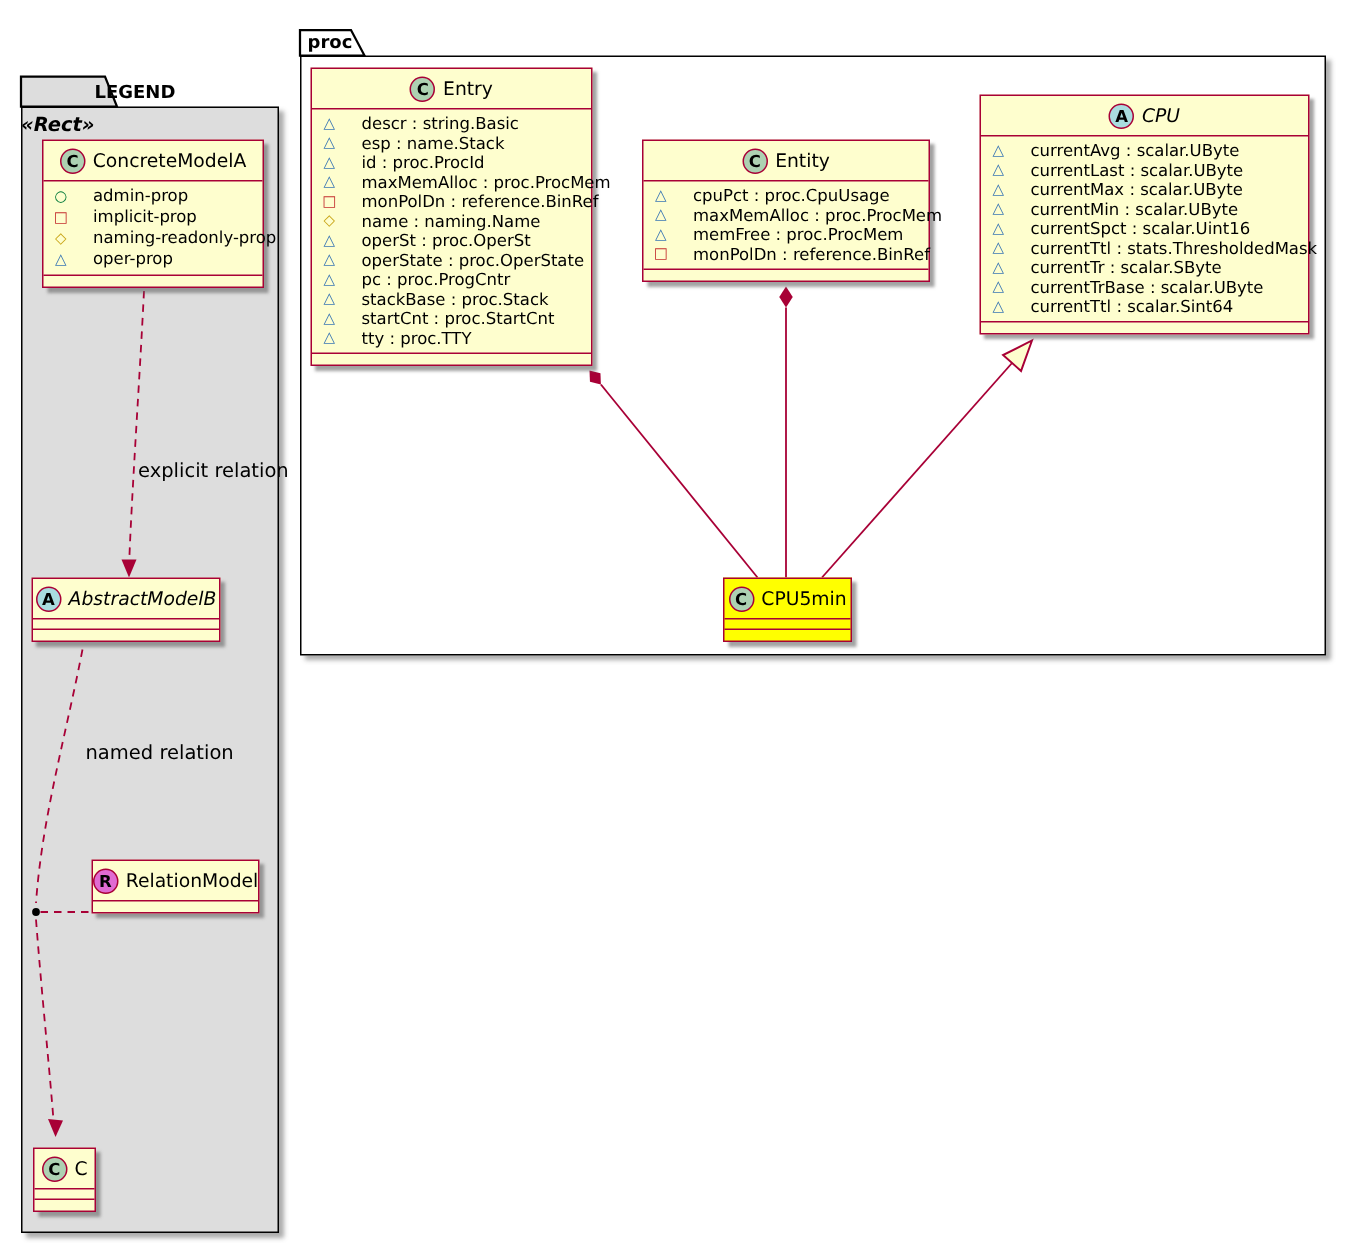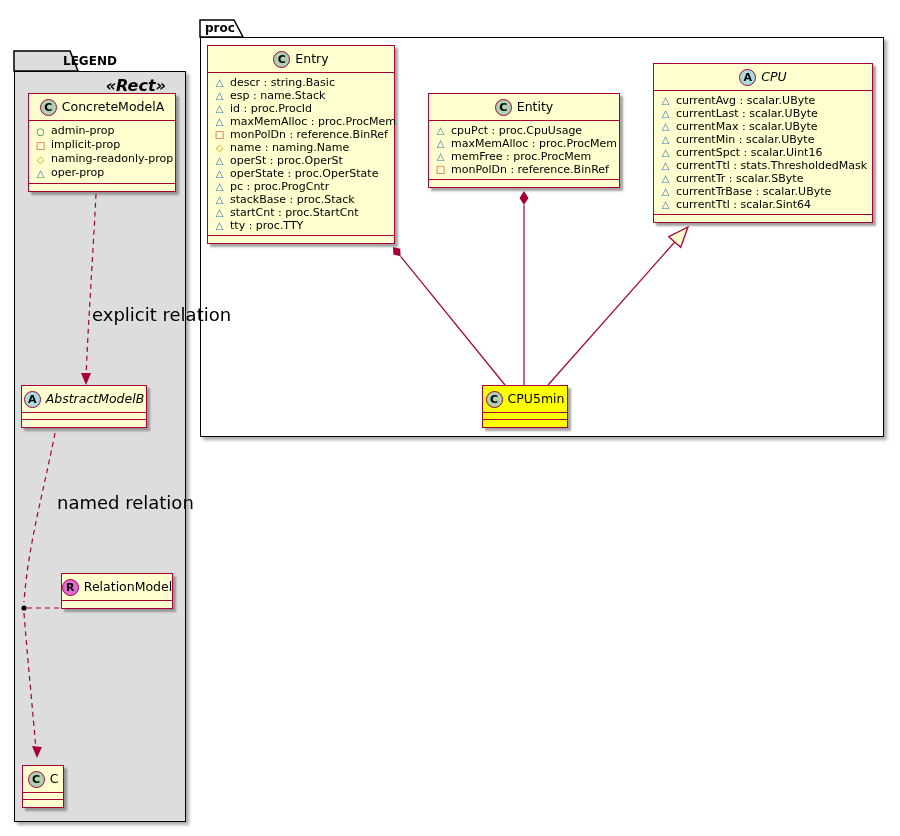--- a/index.html
+++ b/index.html
@@ -22,21 +22,21 @@
   .tab-label {
     position: absolute; z-index: 2;
     font-weight: bold; font-size: 12px; line-height: 16px;
   }
   #legend-tab-label { left: 19px; top: 53px; margin-left: 44px; }
   #proc-tab-label   { left: 205px; top: 20px; }
 
   #legend-stereotype {
     position: absolute; z-index: 2;
     left: 14px; top: 76px; width: 152px;
-    text-align: right; font-style: italic; font-weight: 600; font-size: 16px;
+    text-align: left; font-style: italic; font-weight: 600; font-size: 13px;
   }
 
   
   #edge-layer { position: absolute; z-index: 1; left: 0; top: 0; pointer-events: none; }
 
   
   .cls {
     position: absolute; z-index: 2;
     background: #FEFECE;
     border: 1.5px solid #A80036;
@@ -58,21 +58,21 @@
   }
   .spot-c { background: #ADD1B2; }
   .spot-a { background: #A9DCDF; }
   .spot-r { background: #E06BD2; }
 
   .attrs {
     padding: 3px 8px 3px 6px;
     border-bottom: 1px solid #A80036;
   }
   .attr {
-    display: flex; align-items: center; gap: 5px;
+    display: flex; align-items: center; gap: 16px;
     font-size: 11px; line-height: 13px; white-space: nowrap;
   }
   .legend-rows .attr { line-height: 14px; }
   .ic { width: 11px; text-align: center; font-size: 10px; line-height: 13px; flex: 0 0 auto; }
   .ic-triangle::before { content: "\25B3"; color: #3C78B4; }
   .ic-circle::before   { content: "\25CB"; color: #0F8040; }
   .ic-square::before   { content: "\25A1"; color: #C43030; }
   .ic-diamond::before  { content: "\25C7"; color: #C8A415; }
 
   .band  { height: 7px; }
@@ -82,21 +82,21 @@
   #cls-abstract { left: 21px;  top: 385px; width: 126px; }
   #cls-relation { left: 61px;  top: 573px; width: 112px; }
   #cls-c        { left: 22px;  top: 765px; width: 42px; }
   #cls-entry    { left: 207px; top: 45px;  width: 188px; }
   #cls-entity   { left: 428px; top: 93px;  width: 192px; }
   #cls-cpu      { left: 653px; top: 63px;  width: 220px; }
   #cls-cpu5min  { left: 482px; top: 385px; width: 86px; background: #FFFF00; }
 
   .edge-label {
     position: absolute; z-index: 2;
-    font-size: 18px; line-height: 15px; white-space: nowrap;
+    font-size: 13px; line-height: 15px; white-space: nowrap;
   }
   #label-explicit { left: 92px; top: 307px; }
   #label-named    { left: 57px; top: 495px; }
 </style>
 </head>
 <body>
 
 <div id="legend-body" class="pkg-body"></div>
 <div id="proc-body" class="pkg-body"></div>
 

